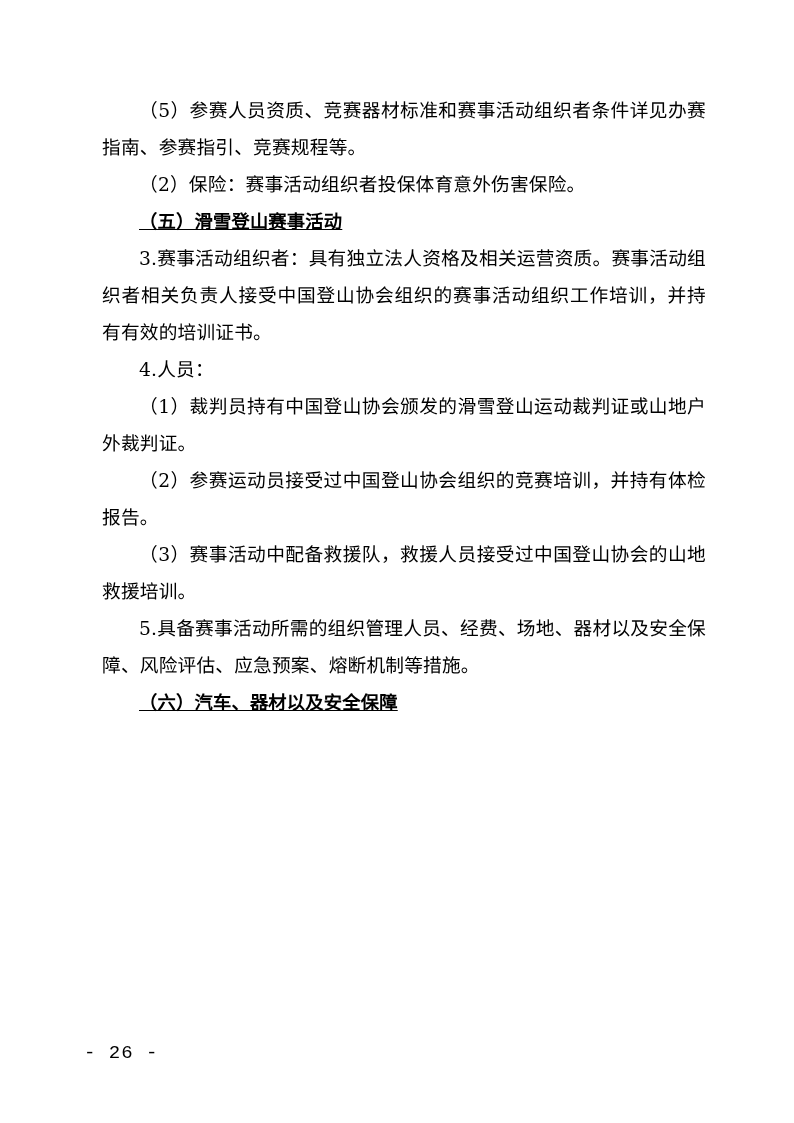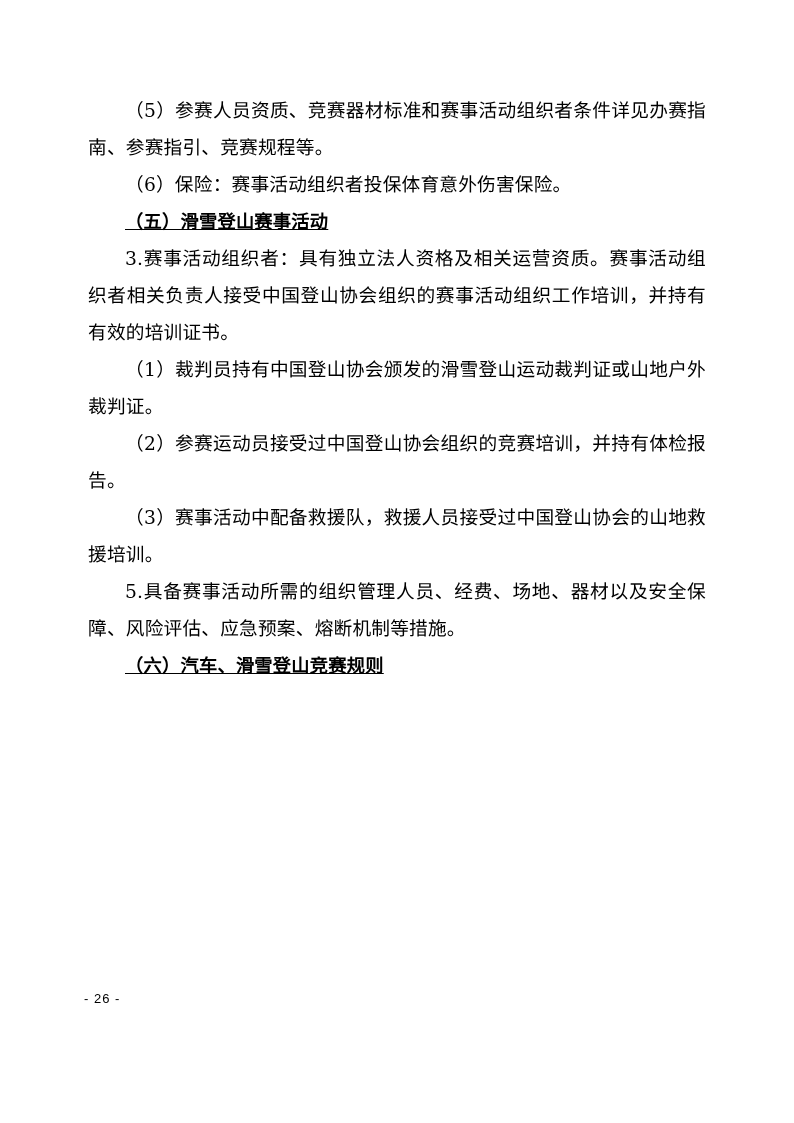--- a/index.html
+++ b/index.html
@@ -17,56 +17,57 @@
     font-family: "DejaVu Serif", "Liberation Serif", serif;
     color: #000000;
   }
   .content {
     position: absolute;
     left: 88px;
     top: 92px;
     width: 618px;
   }
   p {
-    margin: 0 0 0 0;
+    margin: 0 0 0 14px;
     font-size: 18.7px;
     line-height: 37px;
     text-align: justify;
     text-justify: inter-ideograph;
     letter-spacing: 0.2px;
     font-family: "DejaVu Serif", "Liberation Serif", serif;
   }
   p.indent {
     text-indent: 37px;
   }
   p.heading {
     text-indent: 37px;
     font-weight: bold;
     font-family: "DejaVu Sans", "Liberation Sans", sans-serif;
     font-size: 18.3px;
     text-decoration: underline;
   }
   .page-number {
     position: absolute;
     left: 84px;
-    top: 991px;
-    font-size: 13px;
-    font-family: Liberation Sans, sans-serif;
+    top: 1042px;
+    font-size: 19px;
+    font-family: Liberation Mono, monospace;
     letter-spacing: 1px;
   }
 </style>
 </head>
 <body>
 
 <div class="page">
   <div class="content">
     <p class="indent">（5）参赛人员资质、竞赛器材标准和赛事活动组织者条件详见办赛指南、参赛指引、竞赛规程等。</p>
-    <p class="indent">（6）保险：赛事活动组织者投保体育意外伤害保险。</p>
+    <p class="indent">（2）保险：赛事活动组织者投保体育意外伤害保险。</p>
     <p class="heading">（五）滑雪登山赛事活动</p>
     <p class="indent">3.赛事活动组织者：具有独立法人资格及相关运营资质。赛事活动组织者相关负责人接受中国登山协会组织的赛事活动组织工作培训，并持有有效的培训证书。</p>
+    <p class="indent">4.人员：</p>
     <p class="indent">（1）裁判员持有中国登山协会颁发的滑雪登山运动裁判证或山地户外裁判证。</p>
     <p class="indent">（2）参赛运动员接受过中国登山协会组织的竞赛培训，并持有体检报告。</p>
     <p class="indent">（3）赛事活动中配备救援队，救援人员接受过中国登山协会的山地救援培训。</p>
     <p class="indent">5.具备赛事活动所需的组织管理人员、经费、场地、器材以及安全保障、风险评估、应急预案、熔断机制等措施。</p>
-    <p class="heading">（六）汽车、滑雪登山竞赛规则</p>
+    <p class="heading">（六）汽车、器材以及安全保障</p>
   </div>
   <div class="page-number">- 26 -</div>
 </div>
 
 </body></html>

